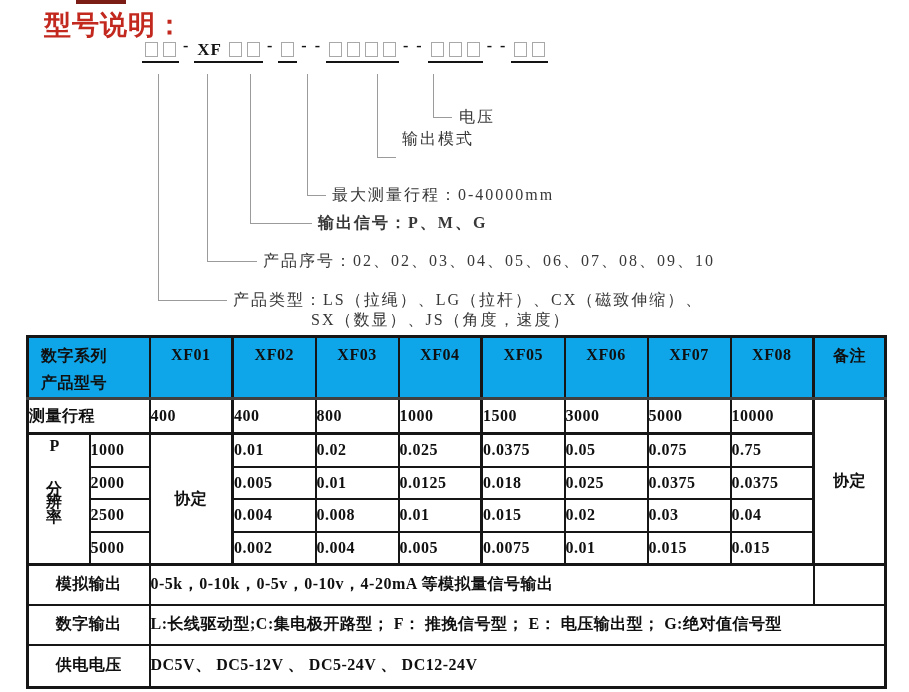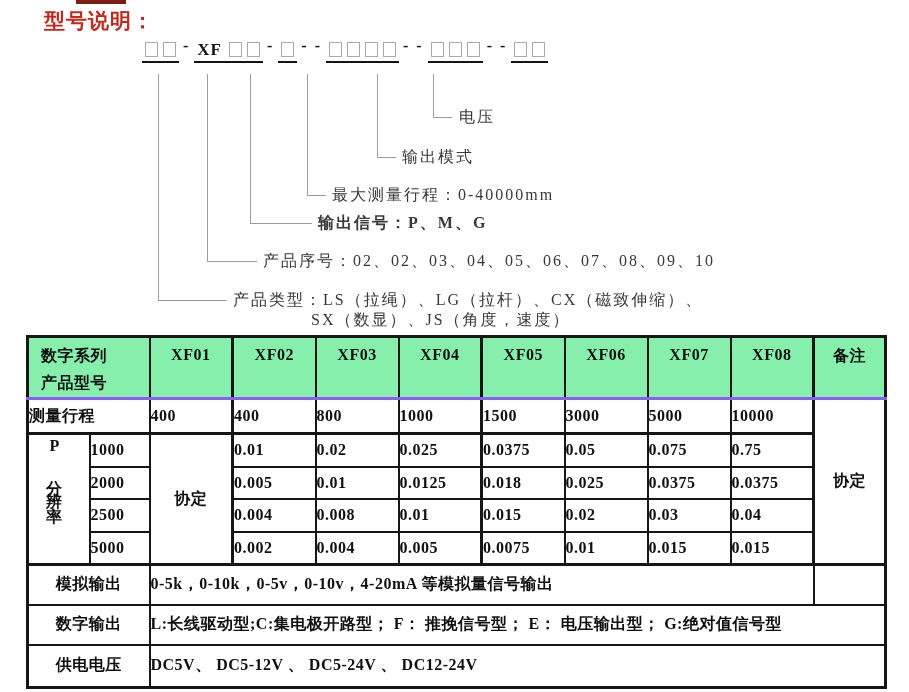--- a/index.html
+++ b/index.html
@@ -4,21 +4,21 @@
 <style>
   html,body{margin:0;padding:0;}
   body{
     width:909px;height:692px;position:relative;background:#ffffff;
     font-family:"Liberation Serif","DejaVu Serif",serif;overflow:hidden;
   }
   
   .page-title{
     position:absolute;left:44px;top:7px;
     font-family:"Liberation Sans","DejaVu Sans",sans-serif;
-    font-size:21px;font-weight:700;color:#c2281e;letter-spacing:1px;
+    font-size:27px;font-weight:700;color:#c2281e;letter-spacing:1px;
   }
   .top-artifact{position:absolute;left:76px;top:0;width:50px;height:4px;background:#7c1d15;}
   
   .model-format{
     position:absolute;left:142px;top:37px;display:flex;align-items:flex-end;
   }
   .grp{
     display:inline-flex;align-items:flex-end;gap:5px;
     padding:2px 3px 4px 3px;border-bottom:2px solid #141414;
   }
@@ -44,22 +44,22 @@
     position:absolute;left:26px;top:335px;width:859px;
     border-collapse:collapse;table-layout:fixed;
     border:3px solid #161616;
     font-size:16px;font-weight:700;color:#101010;
   }
   table.spec th,table.spec td{
     border:2px solid #161616;padding:0;vertical-align:middle;
     font-weight:700;letter-spacing:0.5px;
   }
   table.spec thead th{
-    background:#86efac;text-align:center;vertical-align:top;
-    padding-top:8px;border-bottom:3px solid #8b5cf6;margin-top:16px;
+    background:#0ea5e9;text-align:center;vertical-align:top;
+    padding-top:8px;border-bottom:3px solid #404040;margin-top:16px;
   }
   th.hdr-rowlabel{text-align:left !important;padding:4px 0 0 12px !important;line-height:27px;letter-spacing:2px;}
   td.row-label{text-align:left;padding-left:12px;letter-spacing:2px;}
   td.travel-val{text-align:left;padding-left:20px;}
   td.sub-val{text-align:left;padding-left:12px;}
   td.res-val{text-align:left;padding-left:16px;}
   td.merged-center{text-align:center;letter-spacing:2px;}
   td.side-cell{vertical-align:middle;}
   .side-vert{
     writing-mode:vertical-rl;text-orientation:upright;
@@ -112,21 +112,21 @@
     <span class="box"></span>
   </span>
 </div>
 
 <div class="vline" style="left:433px;top:74px;height:44px;"></div>
 <div class="hline" style="left:433px;top:117px;width:19px;"></div>
 <div class="callout-label" style="left:459px;top:107px;">电压</div>
 
 <div class="vline" style="left:377px;top:74px;height:84px;"></div>
 <div class="hline" style="left:377px;top:157px;width:19px;"></div>
-<div class="callout-label" style="left:402px;top:147px;text-align:center;">输出模式</div>
+<div class="callout-label" style="left:402px;top:129px;text-align:center;">输出模式</div>
 
 <div class="vline" style="left:307px;top:74px;height:122px;"></div>
 <div class="hline" style="left:307px;top:195px;width:19px;"></div>
 <div class="callout-label" style="left:332px;top:185px;">最大测量行程：0-40000mm</div>
 
 <div class="vline" style="left:250px;top:74px;height:150px;"></div>
 <div class="hline" style="left:250px;top:223px;width:62px;"></div>
 <div class="callout-label" style="left:318px;top:213px;font-weight:bold;">输出信号：P、M、G</div>
 
 <div class="vline" style="left:207px;top:74px;height:188px;"></div>

